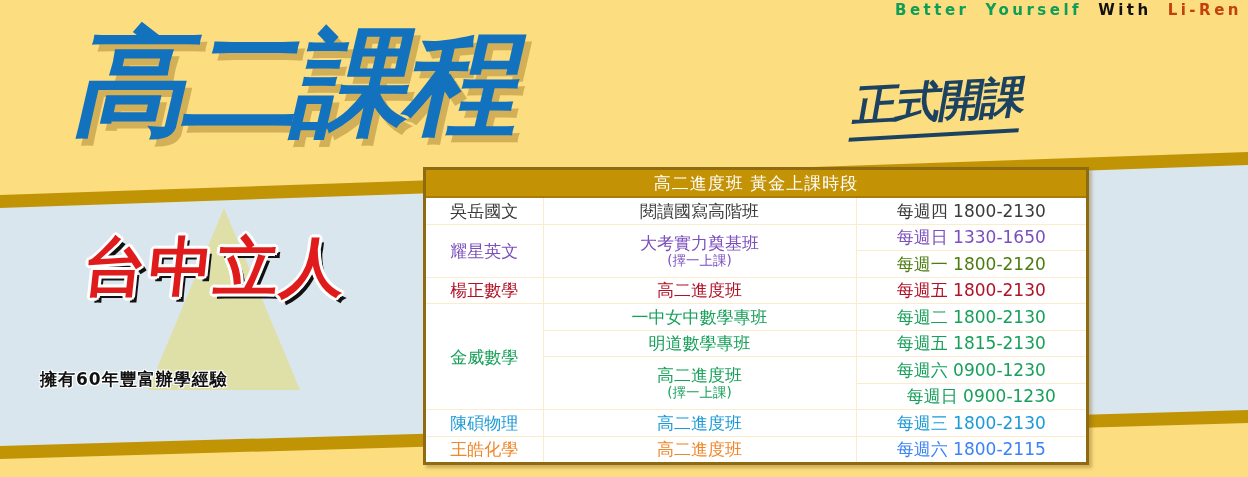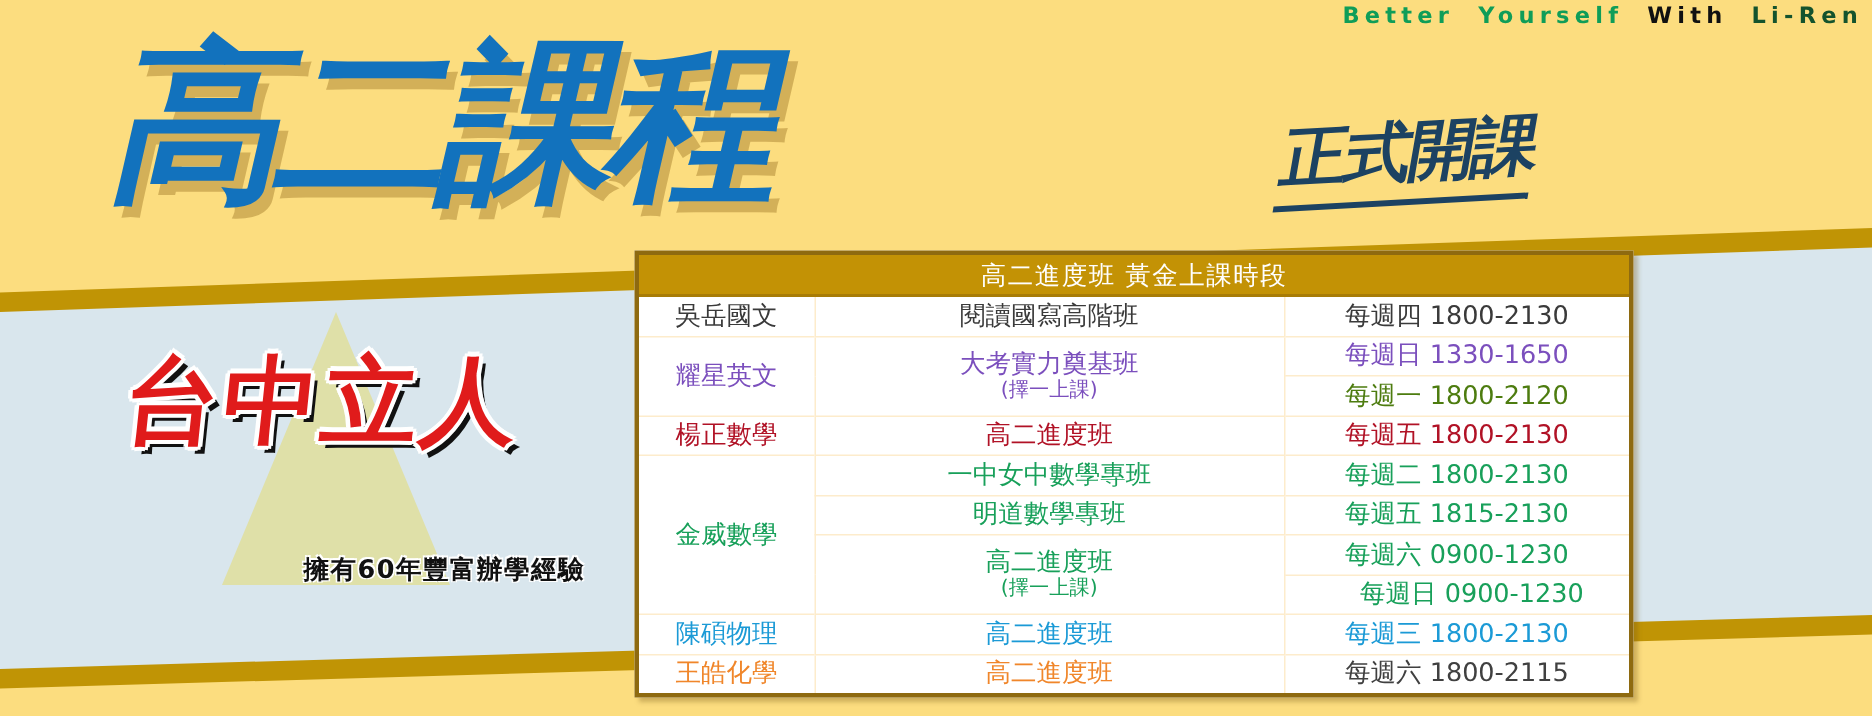--- a/index.html
+++ b/index.html
@@ -92,21 +92,21 @@
   #logo-courses {
     position:absolute; left:0px; top:143px; width:350px;
     text-align:center;
     font-family:"DejaVu Sans", sans-serif;
     font-size:11.5px; font-weight:bold;
     color:#111; letter-spacing:0px;
     white-space:nowrap;
   }
   #logo-exp {
     position:absolute; left:0px; top:170px; width:350px;
-    text-align:right;
+    text-align:left;
     font-family:"DejaVu Sans", sans-serif;
     font-size:17px; font-weight:bold;
     color:#111; letter-spacing:1px;
     white-space:nowrap;
     text-shadow:-1px -1px 0 #fff, 1px -1px 0 #fff,
                 -1px  1px 0 #fff, 1px  1px 0 #fff;
   }
   #logo-url {
     position:absolute; left:0px; top:192px; width:350px;
     text-align:center;
@@ -166,21 +166,21 @@
     <rect x="0" y="0" width="1248" height="477" fill="#fcdd7f"></rect>
     <polygon points="0,203 1248,160 1248,420 0,456" fill="#d9e6ed"></polygon>
     <polygon points="0,195 1248,152 1248,165 0,208" fill="#c09405"></polygon>
     <polygon points="0,446 1248,410 1248,423 0,459" fill="#c09405"></polygon>
   </svg>
 
   <div id="tagline">
     <span class="w" style="color:#0f9d58">Better</span>
     <span class="w" style="color:#0f9d58">Yourself</span>
     <span class="w" style="color:#111111">With</span>
-    <span class="w" style="color:#14532d">Li-Ren</span>
+    <span class="w" style="color:#c2410c">Li-Ren</span>
   </div>
 
   <div id="main-title">高二課程</div>
   <div id="sub-title">正式開課</div>
 
   <div id="logo-block">
     <div id="logo-glow"></div>
     <div id="logo-main">台中立人</div>
     <div id="logo-exp">擁有60年豐富辦學經驗</div>
   </div>
@@ -233,19 +233,19 @@
             <td class="last" style="color: rgb(24, 160, 90); padding-left: 22px;">每週日 0900-1230</td>
           </tr>
           <tr>
             <td rowspan="1" style="color: rgb(27, 154, 214);">陳碩物理</td>
             <td rowspan="1" style="color: rgb(27, 154, 214);">高二進度班</td>
             <td class="last" style="color: rgb(27, 154, 214);">每週三 1800-2130</td>
           </tr>
           <tr>
             <td rowspan="1" style="color: rgb(240, 134, 42);">王皓化學</td>
             <td rowspan="1" style="color: rgb(240, 134, 42);">高二進度班</td>
-            <td class="last" style="color: #404040;">每週六 1800-2115</td>
+            <td class="last" style="color: #3b82f6;">每週六 1800-2115</td>
           </tr>
         </tbody>
     </table>
   </div>
 
 </div>
 
 </body></html>

